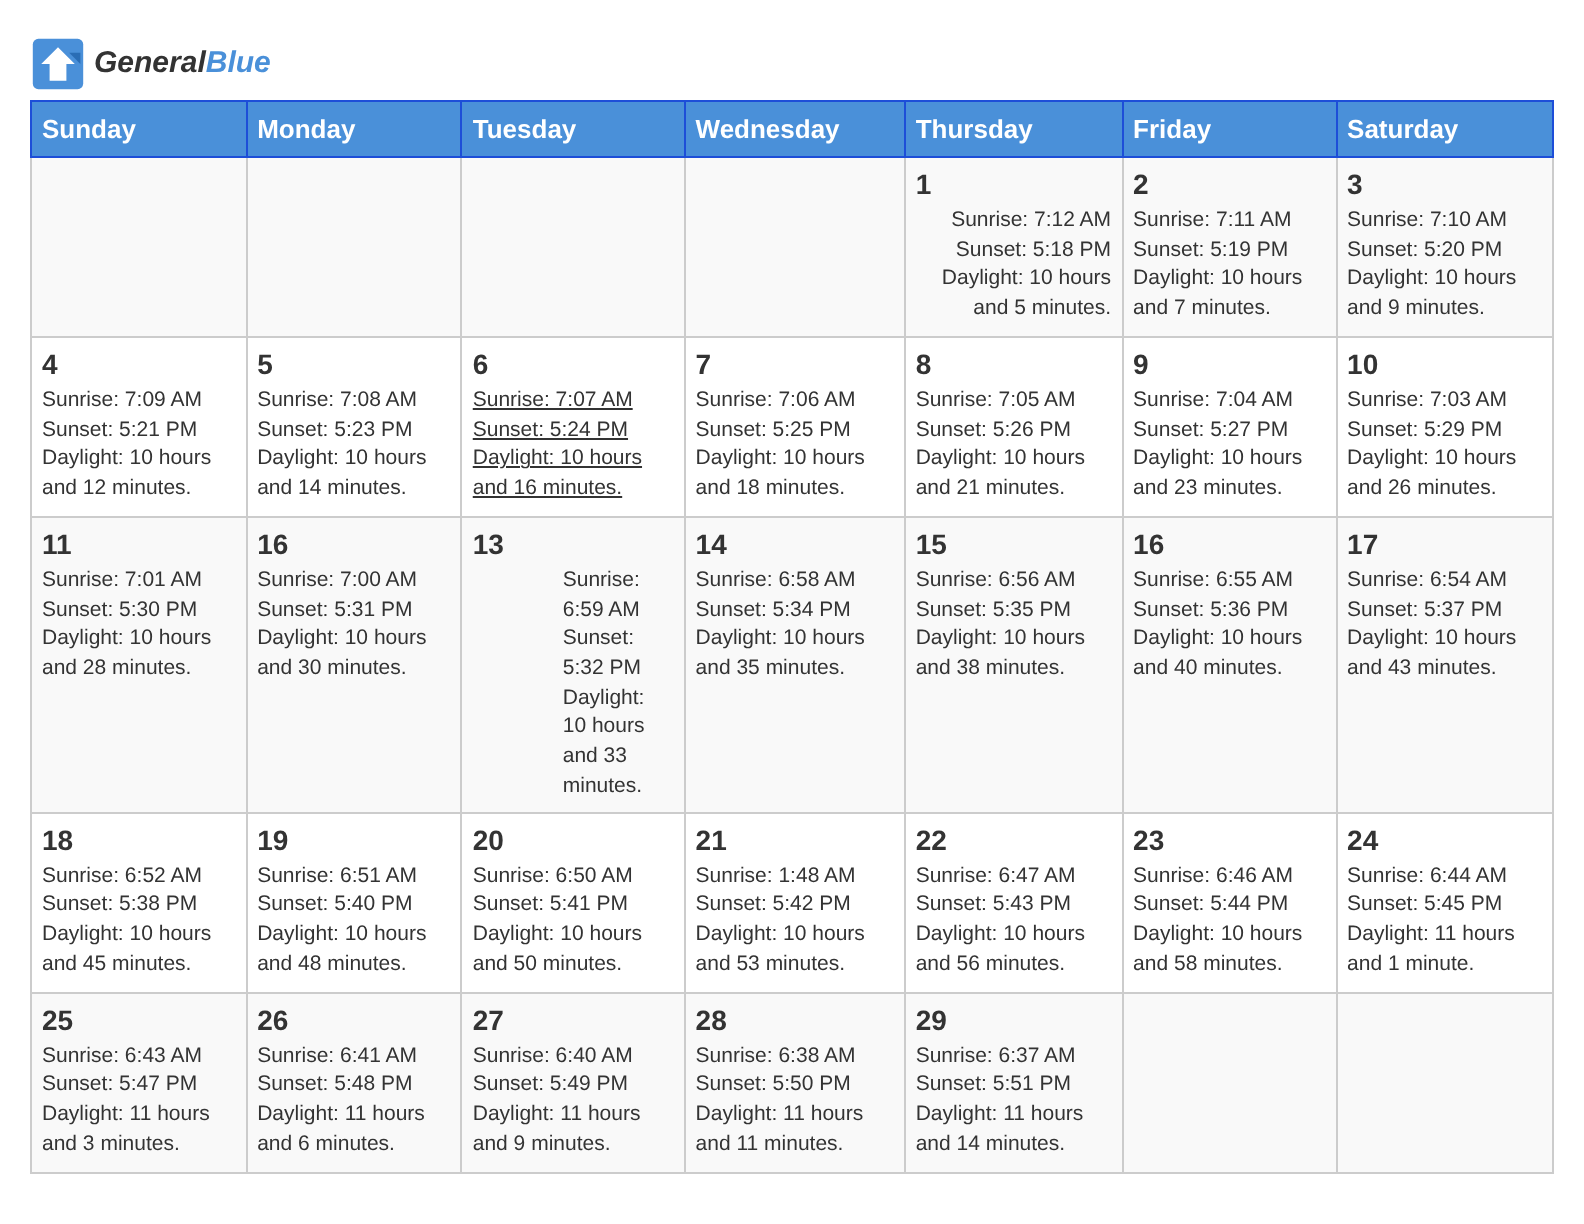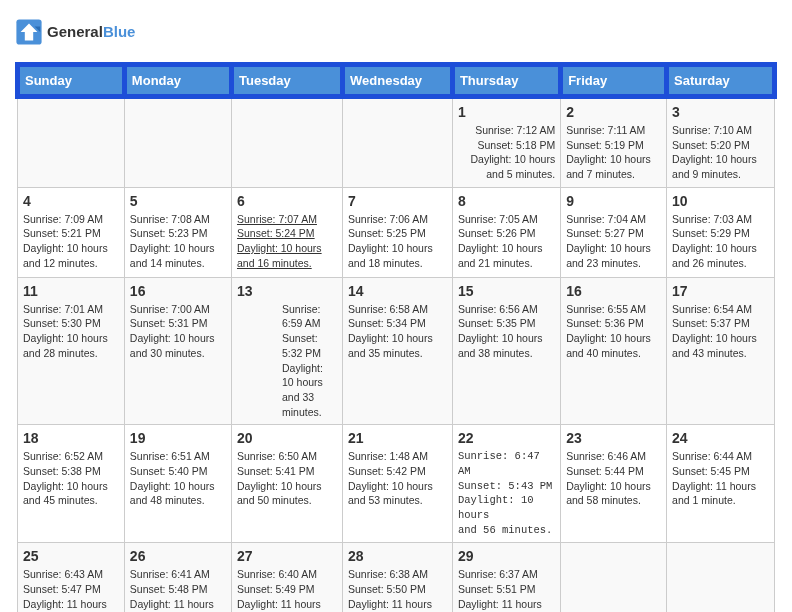--- a/index.html
+++ b/index.html
@@ -7,21 +7,22 @@
       font-family: Arial, sans-serif;
       background: #fff;
       width: 792px;
       min-height: 612px;
       padding: 10px 15px;
     }
     .header-area {
       display: flex;
       justify-content: space-between;
       align-items: center;
-      margin-bottom: 16px;
+      margin-bottom: 4px;
+      font-style: italic;
     }
     .logo {
       display: flex;
       align-items: center;
       gap: 4px;
       margin-top: 8px;
     }
     .logo-text-general {
       font-size: 15px;
       font-weight: bold;
@@ -52,21 +53,21 @@
       width: 100%;
       border-collapse: collapse;
       border: 1px solid #ccc;
     }
     .calendar th {
       background: #4a90d9;
       color: #fff;
       font-size: 13px;
       padding: 6px 5px;
       text-align: left;
-      border: 5px solid #1d4ed8;
+      border: 1px solid #1d4ed8;
       font-weight: bold;
     }
     .calendar td {
       border: 1px solid #ccc;
       vertical-align: top;
       padding: 5px 5px;
       width: 113px;
       min-height: 80px;
       height: 90px;
     }
@@ -275,21 +276,21 @@
         </td>
         <td>
           <div class="day-number">21</div>
           <div class="day-info" style="white-space: pre-line;">Sunrise: 1:48 AM
 Sunset: 5:42 PM
 Daylight: 10 hours
 and 53 minutes.</div>
         </td>
         <td>
           <div class="day-number">22</div>
-          <div class="day-info" style="white-space: pre-line; font-family: Liberation Mono, monospace;">Sunrise: 6:47 AM
+          <div class="day-info" style="white-space: pre-line;">Sunrise: 6:47 AM
 Sunset: 5:43 PM
 Daylight: 10 hours
 and 56 minutes.</div>
         </td>
         <td>
           <div class="day-number">23</div>
           <div class="day-info" style="white-space: pre-line;">Sunrise: 6:46 AM
 Sunset: 5:44 PM
 Daylight: 10 hours
 and 58 minutes.</div>

